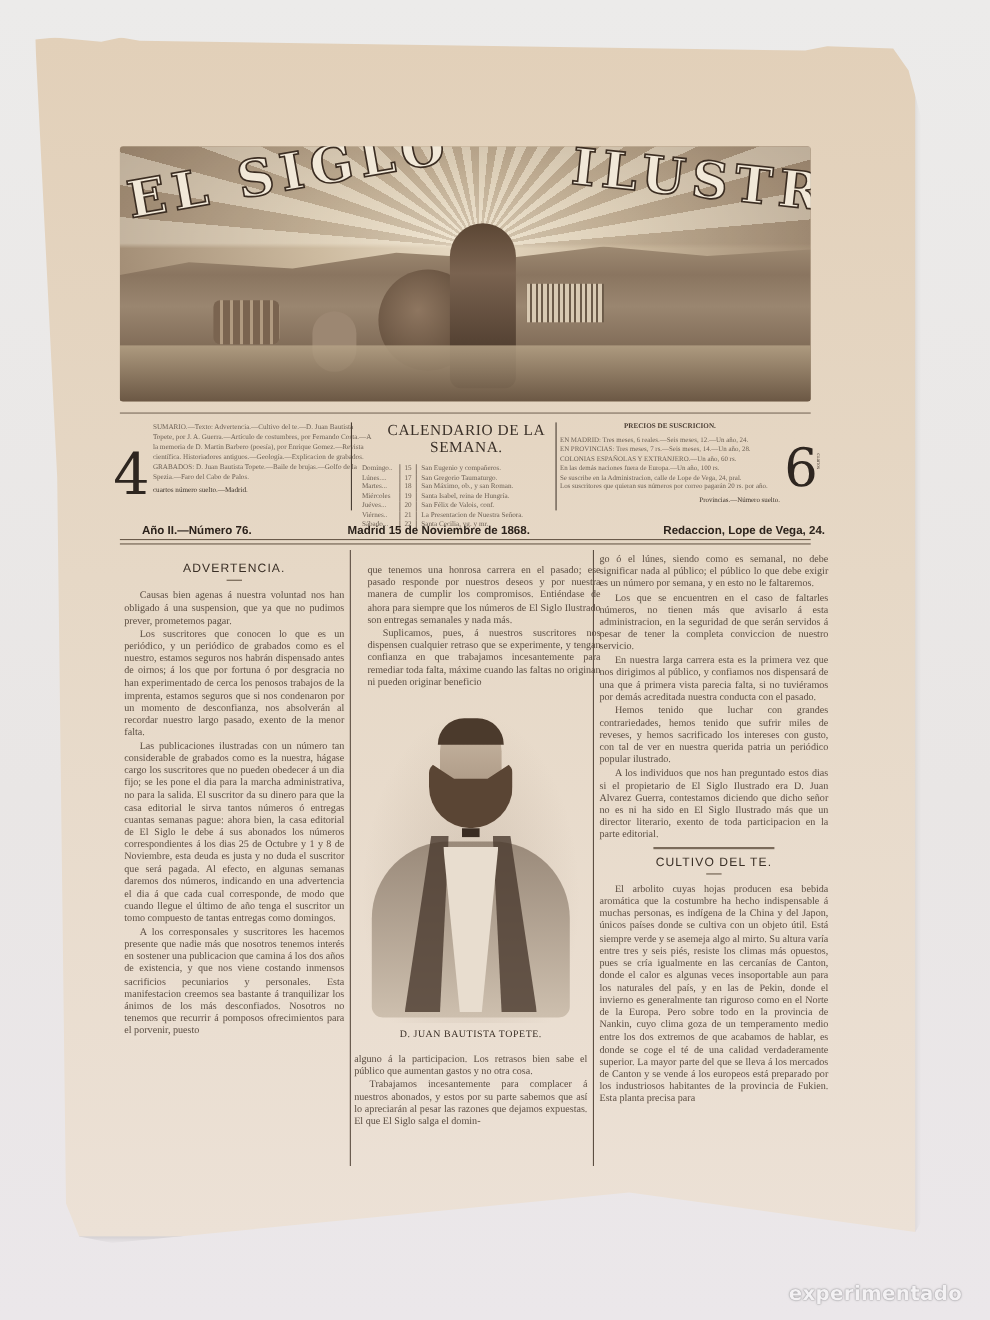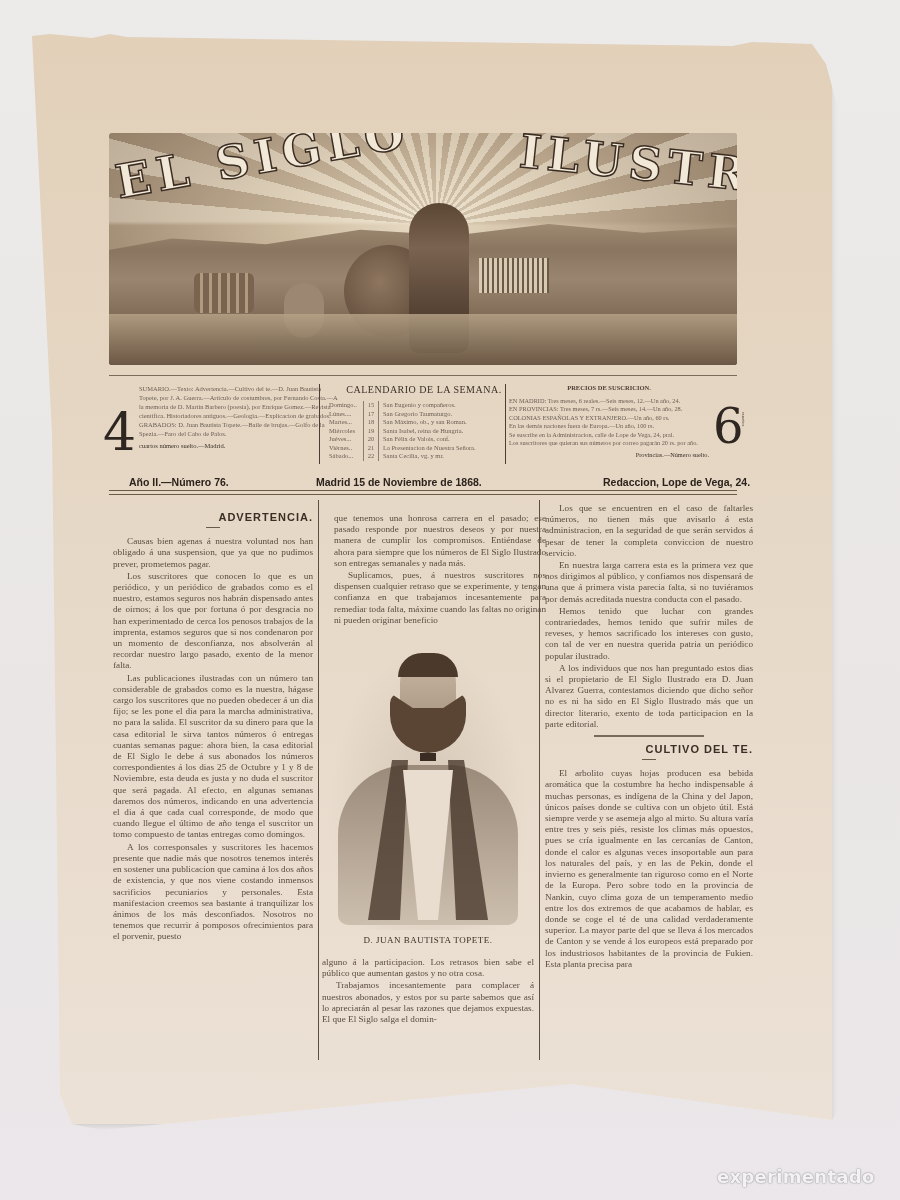--- a/index.html
+++ b/index.html
@@ -42,41 +42,41 @@
     color:#f1e8d8; -webkit-text-stroke:1.5px #3b2d22; font-weight:bold;
   }
   .title-left { left:12px; transform: rotate(-10deg); transform-origin:left bottom; top:22px; }
   .title-right { left:410px; transform: rotate(6deg); top:10px; }
 
   .info-band { position:absolute; left:109px; top:375px; width:628px; height:96px; border-top:1px solid #7a6a5a; }
   .sumario { position:absolute; left:0; top:8px; width:200px; font-size:6.5px; line-height:9px; color:#6a5e52; padding-left:30px; }
   .big4 { position:absolute; left:-6px; top:26px; font-size:52px; font-family:"DejaVu Serif",serif; color:#2e2620; }
   .vsep { position:absolute; top:8px; width:1px; height:80px; background:#4a3e34; }
   .calendar { position:absolute; left:220px; top:8px; width:190px; font-size:6.5px; color:#6a5e52; }
-  .cal-title { text-align:center; font-size:10px; color:#3a3028; letter-spacing:0.5px; margin-bottom:6px; }
+  .cal-title { text-align:center; font-size:14px; color:#3a3028; letter-spacing:0.5px; margin-bottom:6px; }
   .cal-row { display:flex; line-height:8.5px; }
   .cal-day { width:34px; }
   .cal-num { width:14px; border-left:1px solid #8a7c6e; border-right:1px solid #8a7c6e; text-align:center; margin-right:4px; }
   .precios { position:absolute; left:400px; top:8px; width:200px; font-size:6.3px; color:#6a5e52; line-height:8.5px; }
   .precios-title { text-align:center; font-size:6.5px; font-weight:bold; color:#4a3e34; margin-bottom:4px; }
   .precios-foot { text-align:right; margin-top:3px; color:#3a3028; }
   .big6 { position:absolute; left:604px; top:22px; font-size:48px; font-family:"DejaVu Serif",serif; color:#2e2620; }
   .cents { position:absolute; left:632px; top:36px; font-size:5px; writing-mode:vertical-rl; color:#4a3e34; }
 
   .dateline { position:absolute; left:113px; top:476px; width:625px; font-size:10.5px; color:#2b221b; font-weight:bold; font-family:"Liberation Sans", sans-serif; }
   .dateline span { position:absolute; top:0; white-space:nowrap; }
   .rule { position:absolute; left:109px; top:490px; width:628px; height:3px; border-top:1px solid #6a5a4a; border-bottom:1px solid #6a5a4a; }
 
   .col { position:absolute; font-size:9.2px; line-height:11.2px; color:#5a4c40; text-align:justify; }
   .col p { margin:0 0 1px 0; text-indent:14px; }
   .col1 { left:113px; top:512px; width:200px; }
   .col2 { left:322px; top:513px; width:212px;margin-left:12px; }
   .col3 { left:545px; top:503px; width:208px; }
   .col-sep { position:absolute; width:1px; background:#5c4e42; }
-  .heading { text-align:right; font-family:"Liberation Sans", sans-serif; font-weight:bold; font-size:11px; letter-spacing:1px; color:#3a2f26; margin:0 0 4px 0; }
+  .heading { text-align:center; font-family:"Liberation Sans", sans-serif; font-weight:normal; font-size:11px; letter-spacing:1px; color:#3a2f26; margin:0 0 4px 0; }
   .dash { width:14px; height:1px; background:#6a5a4a; margin:0 auto 8px auto; }
   .ornament { width:110px; height:2px; background:#7a6a5a; margin:5px auto 7px auto; }
 
   .portrait { position:absolute; left:328px; top:645px; width:200px; height:285px; }
   .p-bg { position:absolute; left:0; top:0; width:100%; height:100%; background: radial-gradient(ellipse at 50% 60%, rgba(150,130,110,0.25), transparent 70%); }
   .p-coat { position:absolute; left:10px; top:120px; width:180px; height:160px; background: linear-gradient(180deg,#9a8a7a,#cdbfae); border-radius:70px 70px 10px 10px; }
   .p-lapel { position:absolute; left:75px; top:125px; width:50px; height:150px; background:#e8ddcf; clip-path: polygon(0 0,100% 0,70% 100%,30% 100%); }
   .p-jacket-l { position:absolute; left:40px; top:115px; width:40px; height:160px; background:#4a3a2e; clip-path: polygon(60% 0,100% 0,80% 100%,0 100%); opacity:0.8; }
   .p-jacket-r { position:absolute; left:120px; top:115px; width:40px; height:160px; background:#4a3a2e; clip-path: polygon(0 0,40% 0,100% 100%,20% 100%); opacity:0.8; }
   .p-head { position:absolute; left:72px; top:10px; width:56px; height:72px; border-radius:28px 28px 26px 26px; background: linear-gradient(180deg,#c9b8a4,#a89480); }
@@ -205,20 +205,21 @@
   <div class="p-tie"></div>
 </div>
 <div class="caption">D. JUAN BAUTISTA TOPETE.</div>
 
 <div class="col" style="left:322px; top:957px; width:212px;">
   <p style="text-indent:0">alguno á la participacion. Los retrasos bien sabe el público que aumentan gastos y no otra cosa.</p>
   <p>Trabajamos incesantemente para complacer á nuestros abonados, y estos por su parte sabemos que así lo apreciarán al pesar las razones que dejamos expuestas. El que El Siglo salga el domin-</p>
 </div>
 
 <div class="col col3">
+  <p style="text-indent:0">go ó el lúnes, siendo como es semanal, no debe significar nada al público; el público lo que debe exigir es un número por semana, y en esto no le faltaremos.</p>
   <p>Los que se encuentren en el caso de faltarles números, no tienen más que avisarlo á esta administracion, en la seguridad de que serán servidos á pesar de tener la completa conviccion de nuestro servicio.</p>
   <p>En nuestra larga carrera esta es la primera vez que nos dirigimos al público, y confiamos nos dispensará de una que á primera vista parecia falta, si no tuviéramos por demás acreditada nuestra conducta con el pasado.</p>
   <p>Hemos tenido que luchar con grandes contrariedades, hemos tenido que sufrir miles de reveses, y hemos sacrificado los intereses con gusto, con tal de ver en nuestra querida patria un periódico popular ilustrado.</p>
   <p>A los individuos que nos han preguntado estos dias si el propietario de El Siglo Ilustrado era D. Juan Alvarez Guerra, contestamos diciendo que dicho señor no es ni ha sido en El Siglo Ilustrado más que un director literario, exento de toda participacion en la parte editorial.</p>
   <div class="ornament"></div>
   <div class="heading">CULTIVO DEL TE.</div>
   <div class="dash"></div>
   <p>El arbolito cuyas hojas producen esa bebida aromática que la costumbre ha hecho indispensable á muchas personas, es indígena de la China y del Japon, únicos países donde se cultiva con un objeto útil. Está siempre verde y se asemeja algo al mirto. Su altura varía entre tres y seis piés, resiste los climas más opuestos, pues se cría igualmente en las cercanías de Canton, donde el calor es algunas veces insoportable aun para los naturales del país, y en las de Pekin, donde el invierno es generalmente tan riguroso como en el Norte de la Europa. Pero sobre todo en la provincia de Nankin, cuyo clima goza de un temperamento medio entre los dos extremos de que acabamos de hablar, es donde se coge el té de una calidad verdaderamente superior. La mayor parte del que se lleva á los mercados de Canton y se vende á los europeos está preparado por los industriosos habitantes de la provincia de Fukien. Esta planta precisa para</p>
 </div>
 

